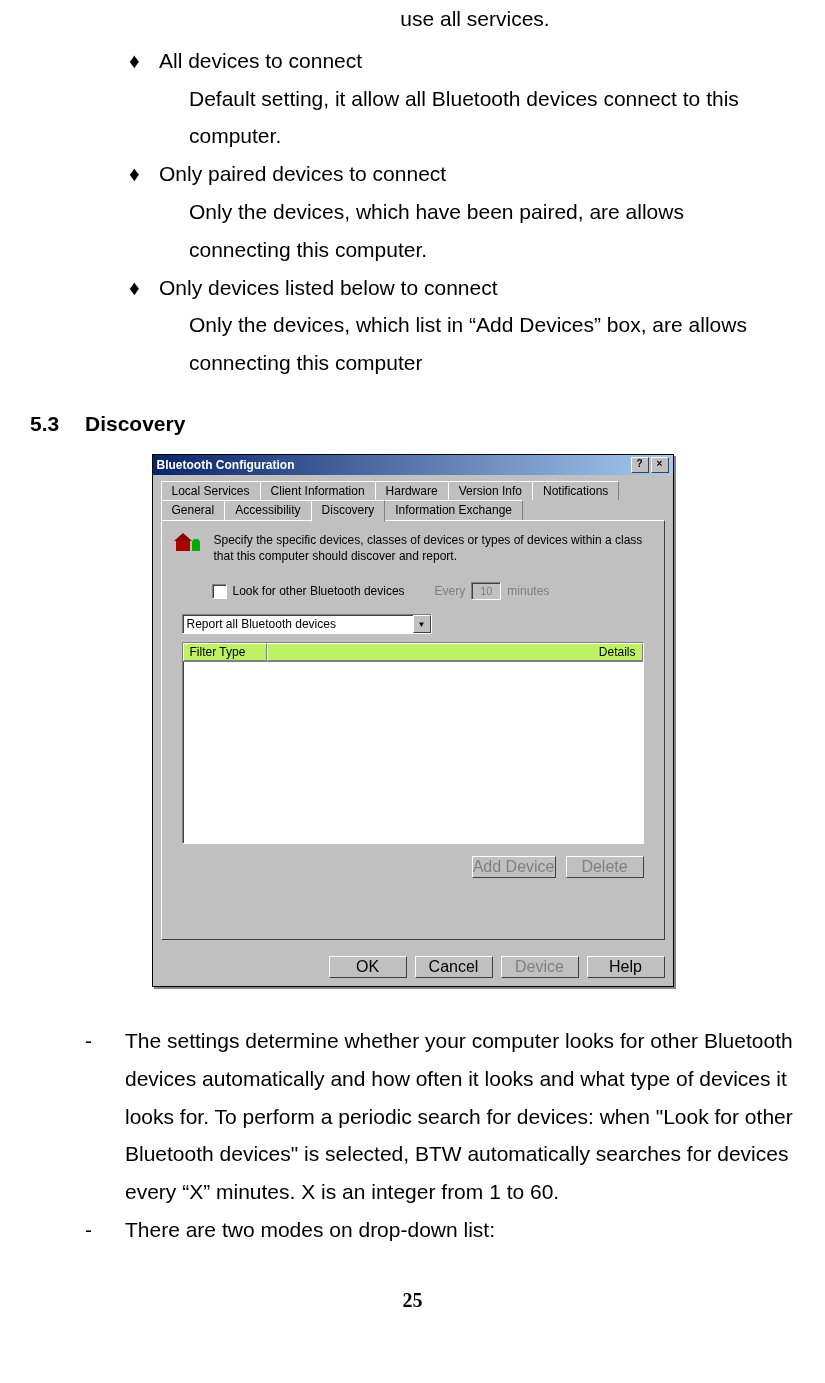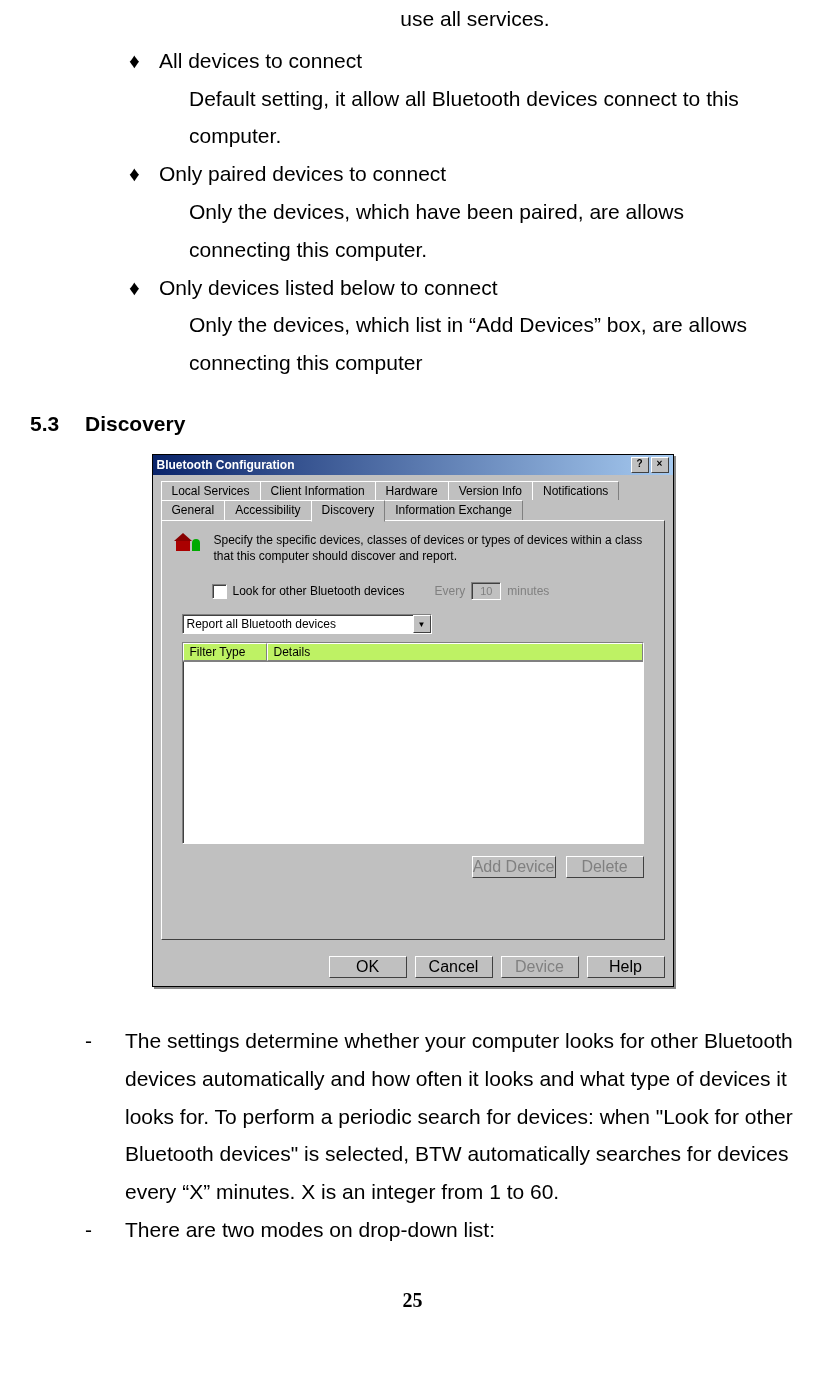--- a/index.html
+++ b/index.html
@@ -234,21 +234,21 @@
     border-bottom: 1px solid #808080;
   }
   .list-col {
     border: 1px solid #fff;
     border-right-color: #808080;
     border-bottom-color: #808080;
     padding: 1px 6px;
     font-size: 12px;
   }
   .col-filter { width: 70px; }
-  .col-details { flex: 1; }
+  .col-details { flex: 1; text-align: right; }
   .button-row {
     display: flex;
     gap: 10px;
     justify-content: flex-end;
     margin: 12px 8px 0 0;
   }
   .btn {
     min-width: 78px;
     height: 22px;
     background: #c0c0c0;

